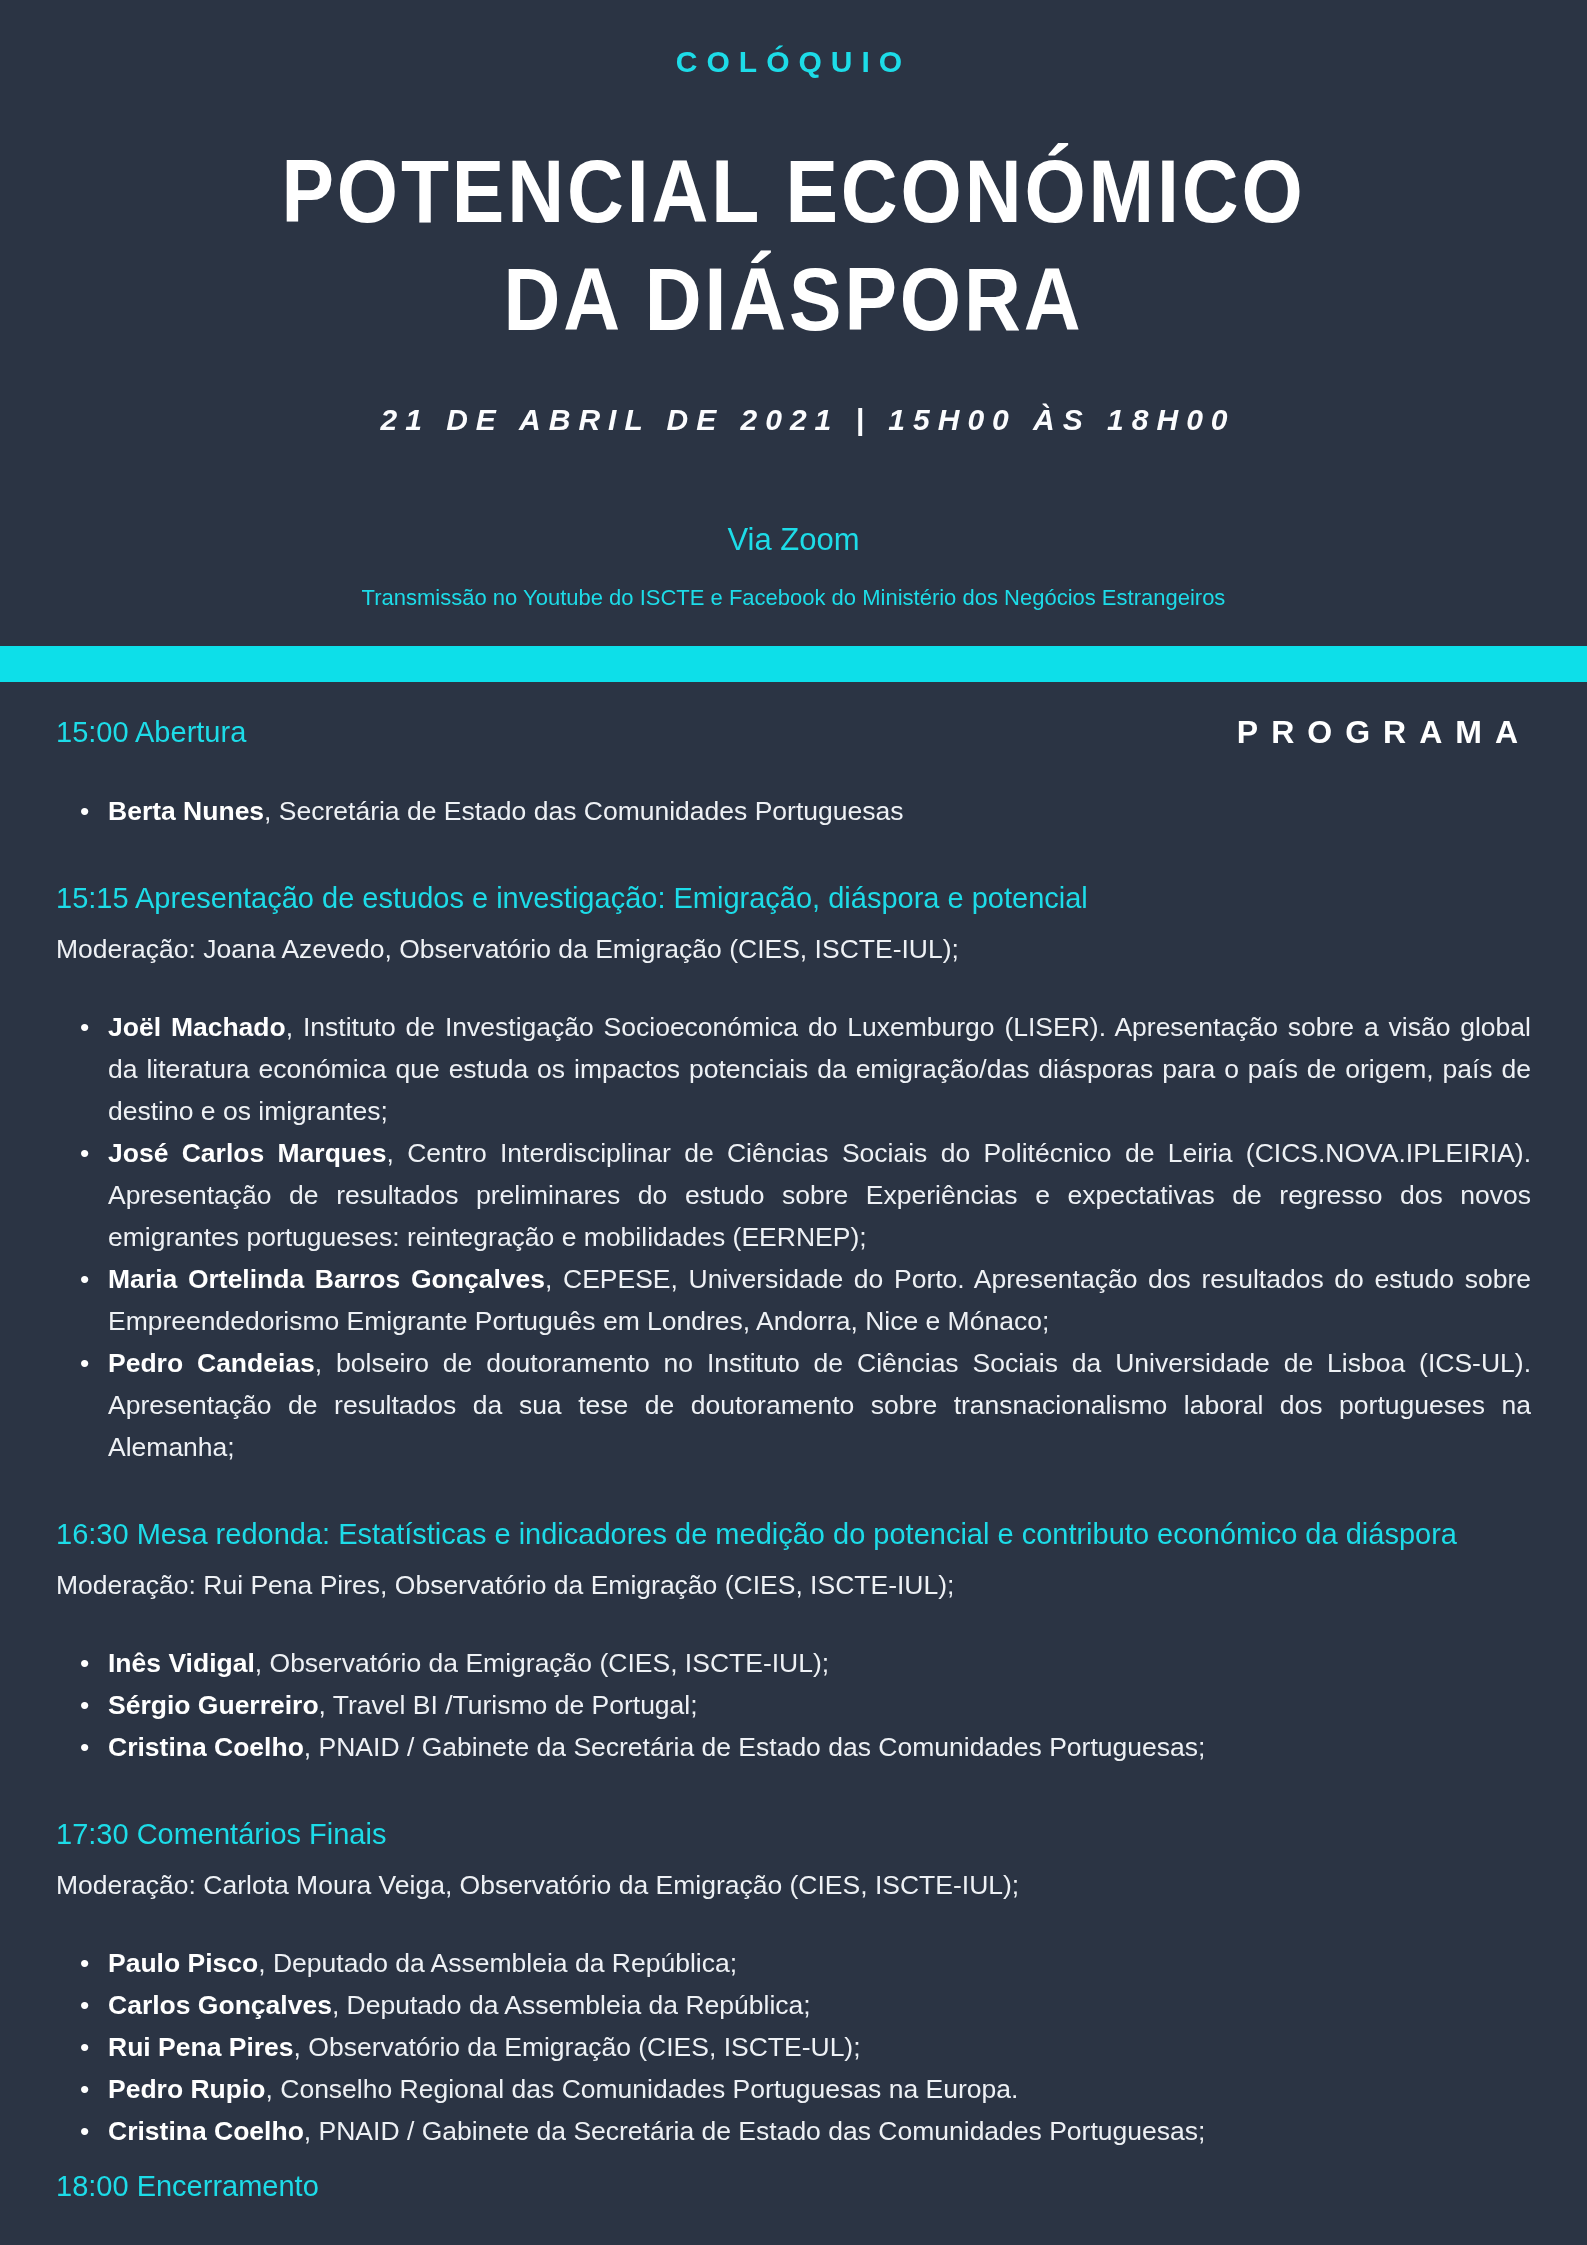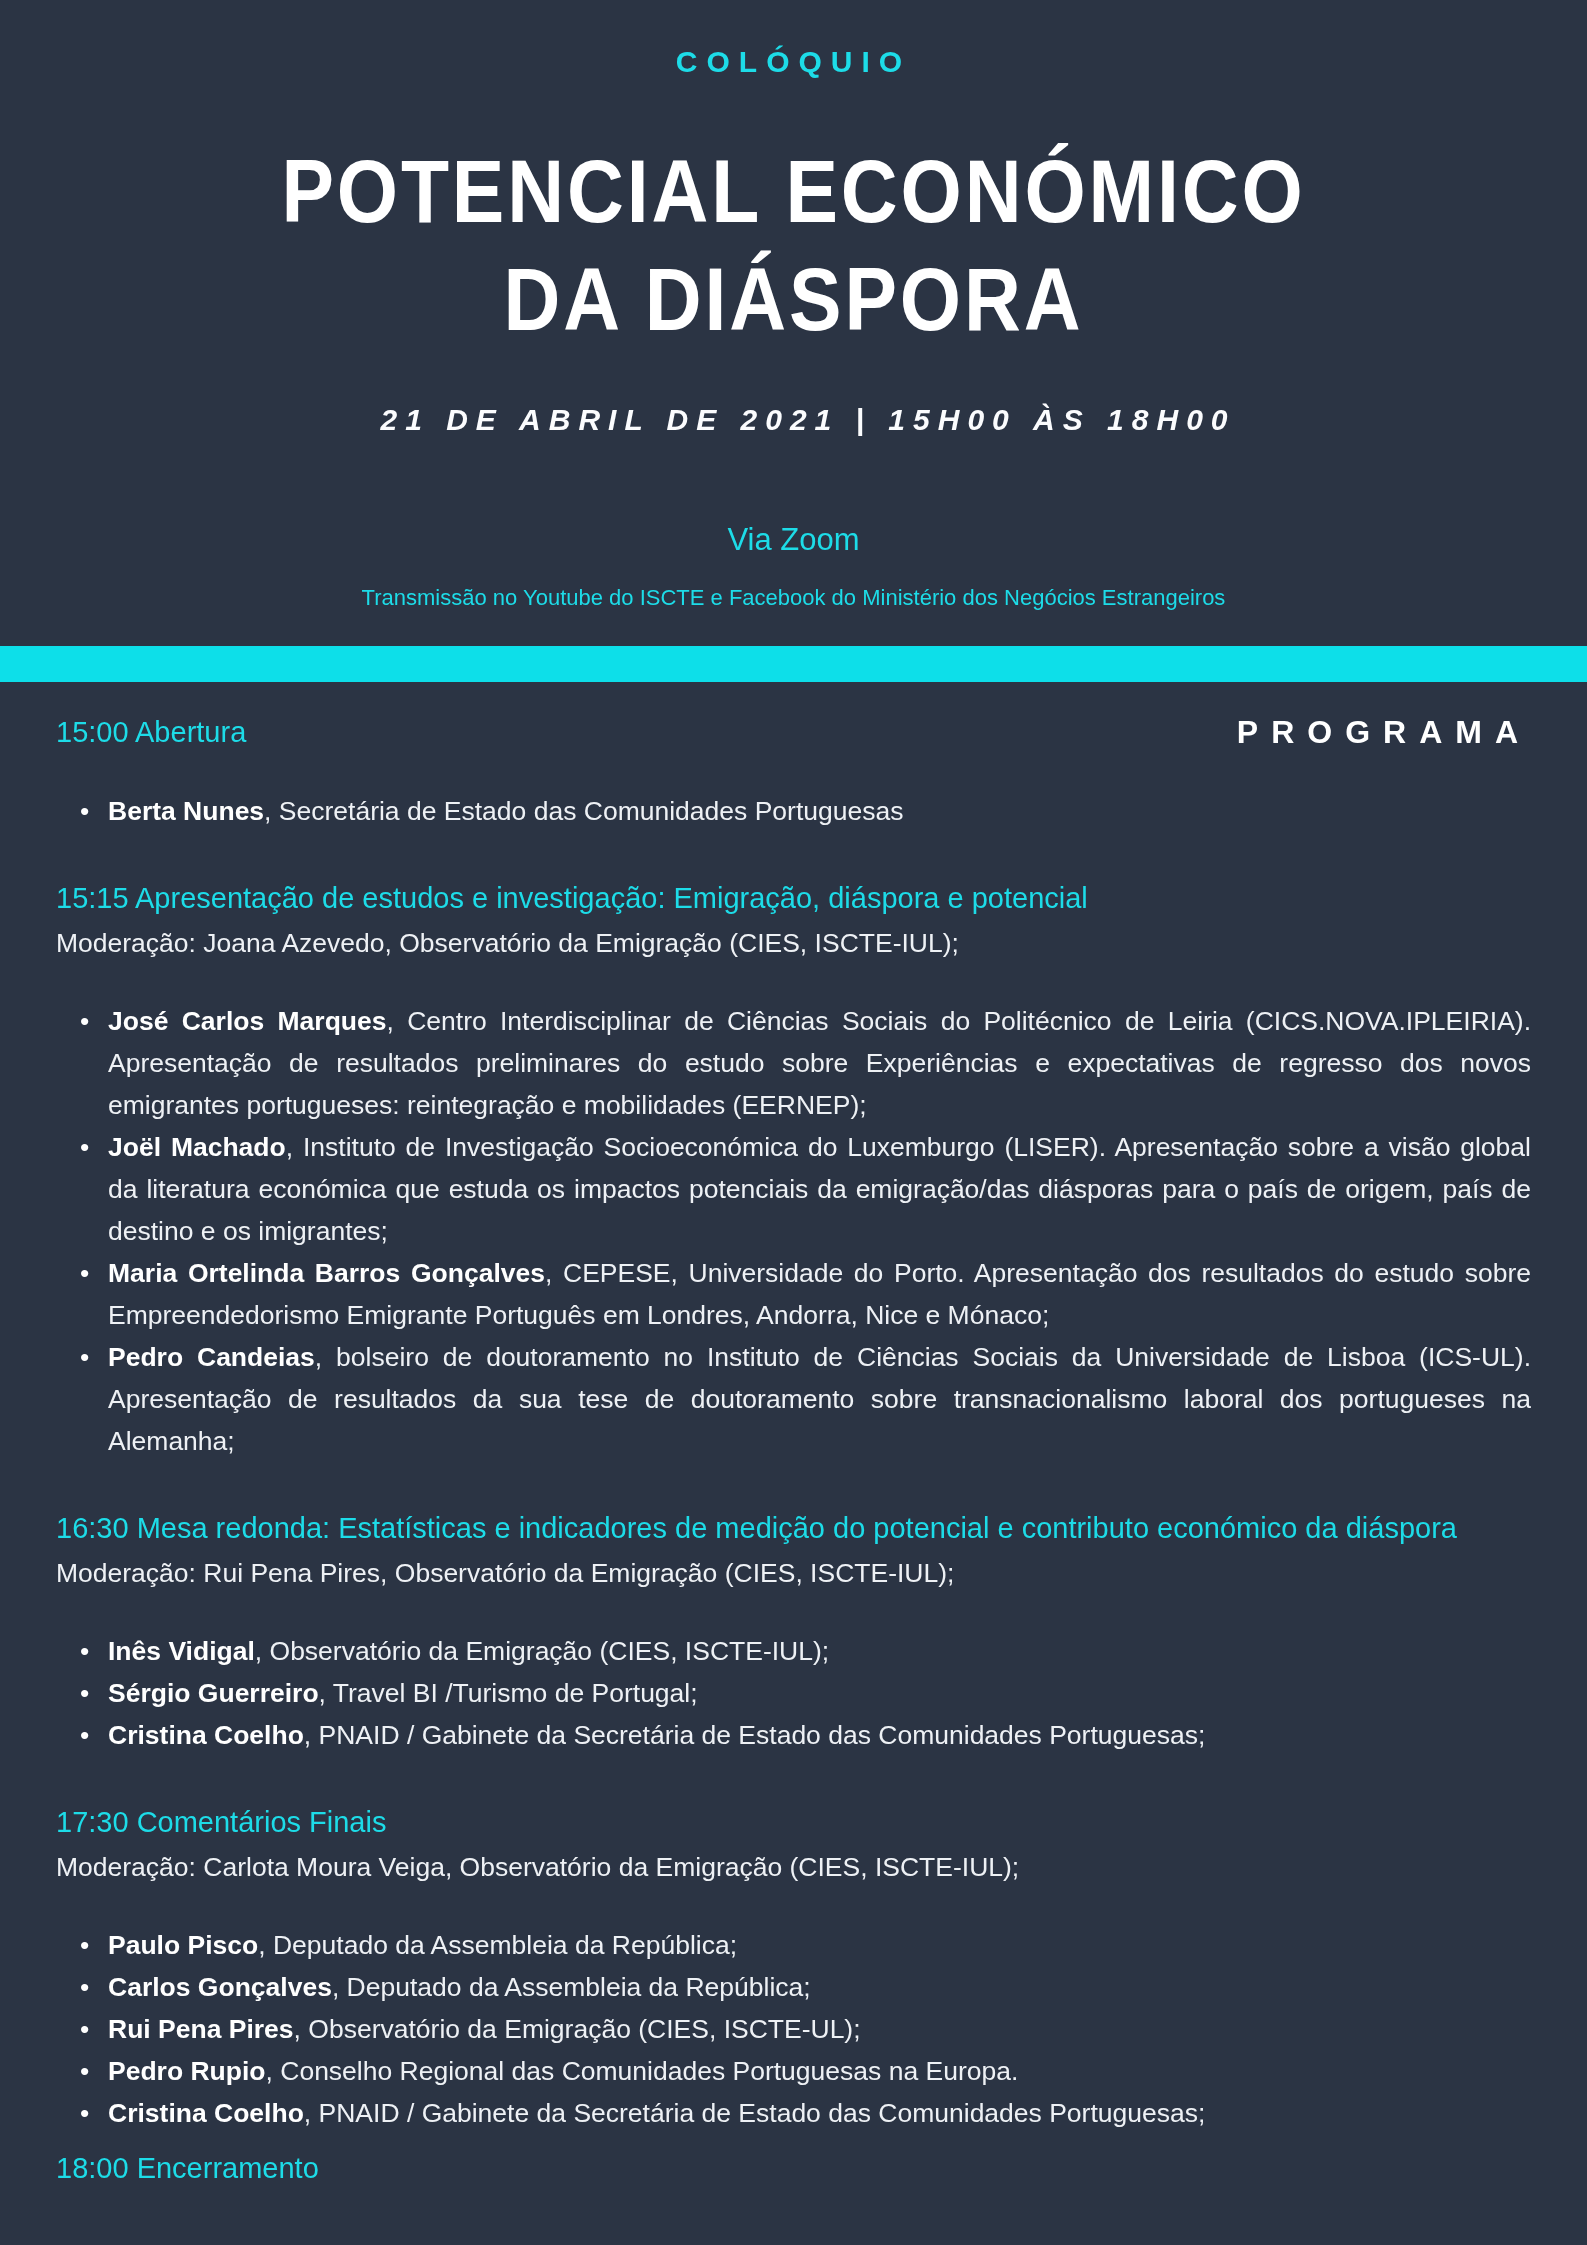--- a/index.html
+++ b/index.html
@@ -85,21 +85,21 @@
     font-size: 32px;
     letter-spacing: 13px;
     line-height: 40px;
   }
 
   .heading-block { margin-top: 44px; max-width: 1475px; }
   .moderation {
     font-size: 26.5px;
     line-height: 42px;
     color: #eef1f5;
-    margin-top: 2px;
+    margin-top: 8px;
   }
 
   ul.speakers {
     list-style: none;
     margin: 36px 0 0 0;
     padding: 0 0 0 24px;
   }
   ul.speakers li {
     position: relative;
     padding-left: 28px;
@@ -143,22 +143,22 @@
   </div>
   <ul class="speakers">
     <li><span class="speaker-name">Berta Nunes</span><span>, Secretária de Estado das Comunidades Portuguesas</span></li>
   </ul>
 
   <div class="heading-block">
     <div class="section-time-title">15:15 Apresentação de estudos e investigação: Emigração, diáspora e potencial</div>
     <div class="moderation">Moderação: Joana Azevedo, Observatório da Emigração (CIES, ISCTE-IUL);</div>
   </div>
   <ul class="speakers">
+    <li class="justified"><span class="speaker-name">Joël Machado</span><span>, Instituto de Investigação Socioeconómica do Luxemburgo (LISER). Apresentação sobre a visão global da literatura económica que estuda os impactos potenciais da emigração/das diásporas para o país de origem, país de destino e os imigrantes;</span></li>
     <li class="justified"><span class="speaker-name">José Carlos Marques</span><span>, Centro Interdisciplinar de Ciências Sociais do Politécnico de Leiria (CICS.NOVA.IPLEIRIA). Apresentação de resultados preliminares do estudo sobre Experiências e expectativas de regresso dos novos emigrantes portugueses: reintegração e mobilidades (EERNEP);</span></li>
-    <li class="justified"><span class="speaker-name">Joël Machado</span><span>, Instituto de Investigação Socioeconómica do Luxemburgo (LISER). Apresentação sobre a visão global da literatura económica que estuda os impactos potenciais da emigração/das diásporas para o país de origem, país de destino e os imigrantes;</span></li>
     <li class="justified"><span class="speaker-name">Maria Ortelinda Barros Gonçalves</span><span>, CEPESE, Universidade do Porto. Apresentação dos resultados do estudo sobre Empreendedorismo Emigrante Português em Londres, Andorra, Nice e Mónaco;</span></li>
     <li class="justified"><span class="speaker-name">Pedro Candeias</span><span>, bolseiro de doutoramento no Instituto de Ciências Sociais da Universidade de Lisboa (ICS-UL). Apresentação de resultados da sua tese de doutoramento sobre transnacionalismo laboral dos portugueses na Alemanha;</span></li>
   </ul>
 
   <div class="heading-block">
     <div class="section-time-title">16:30 Mesa redonda: Estatísticas e indicadores de medição do potencial e contributo económico da diáspora</div>
     <div class="moderation">Moderação: Rui Pena Pires, Observatório da Emigração (CIES, ISCTE-IUL);</div>
   </div>
   <ul class="speakers">
     <li><span class="speaker-name">Inês Vidigal</span><span>, Observatório da Emigração (CIES, ISCTE-IUL);</span></li>

